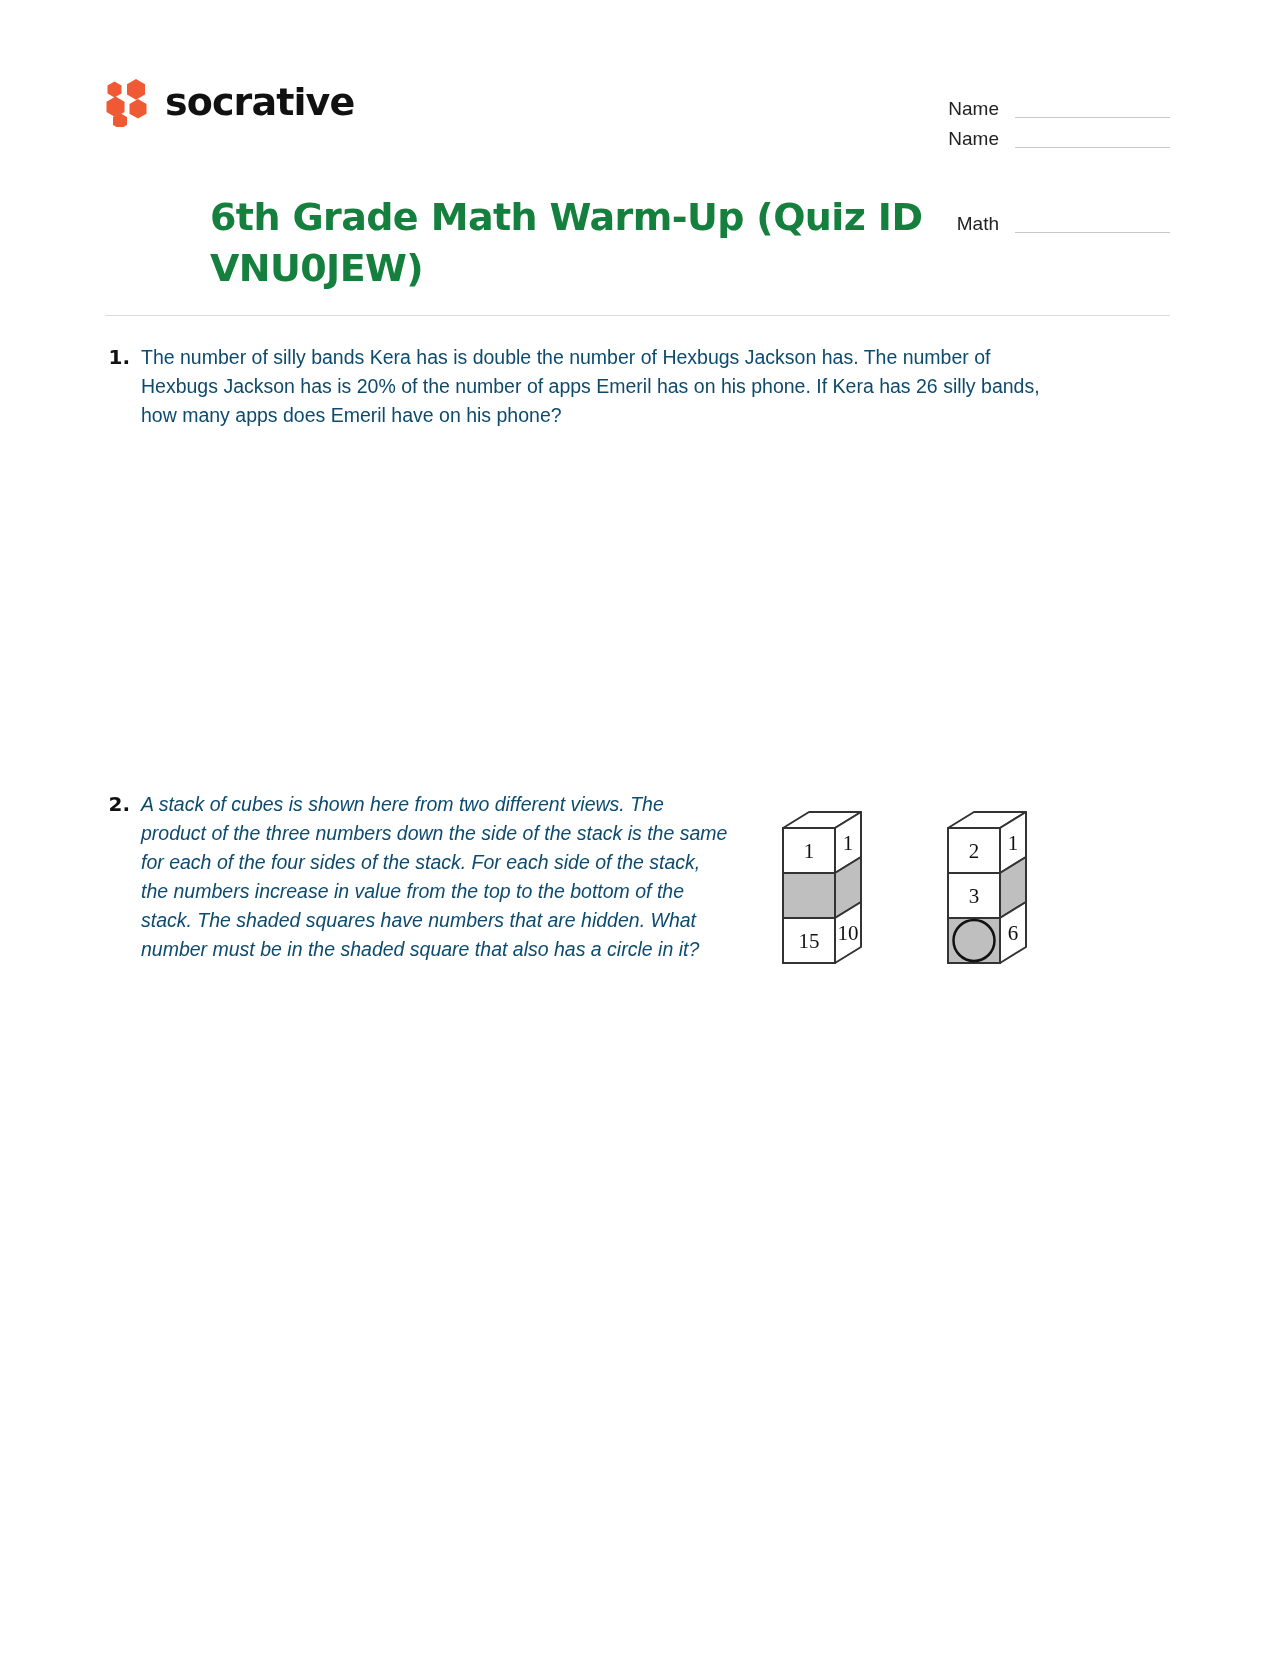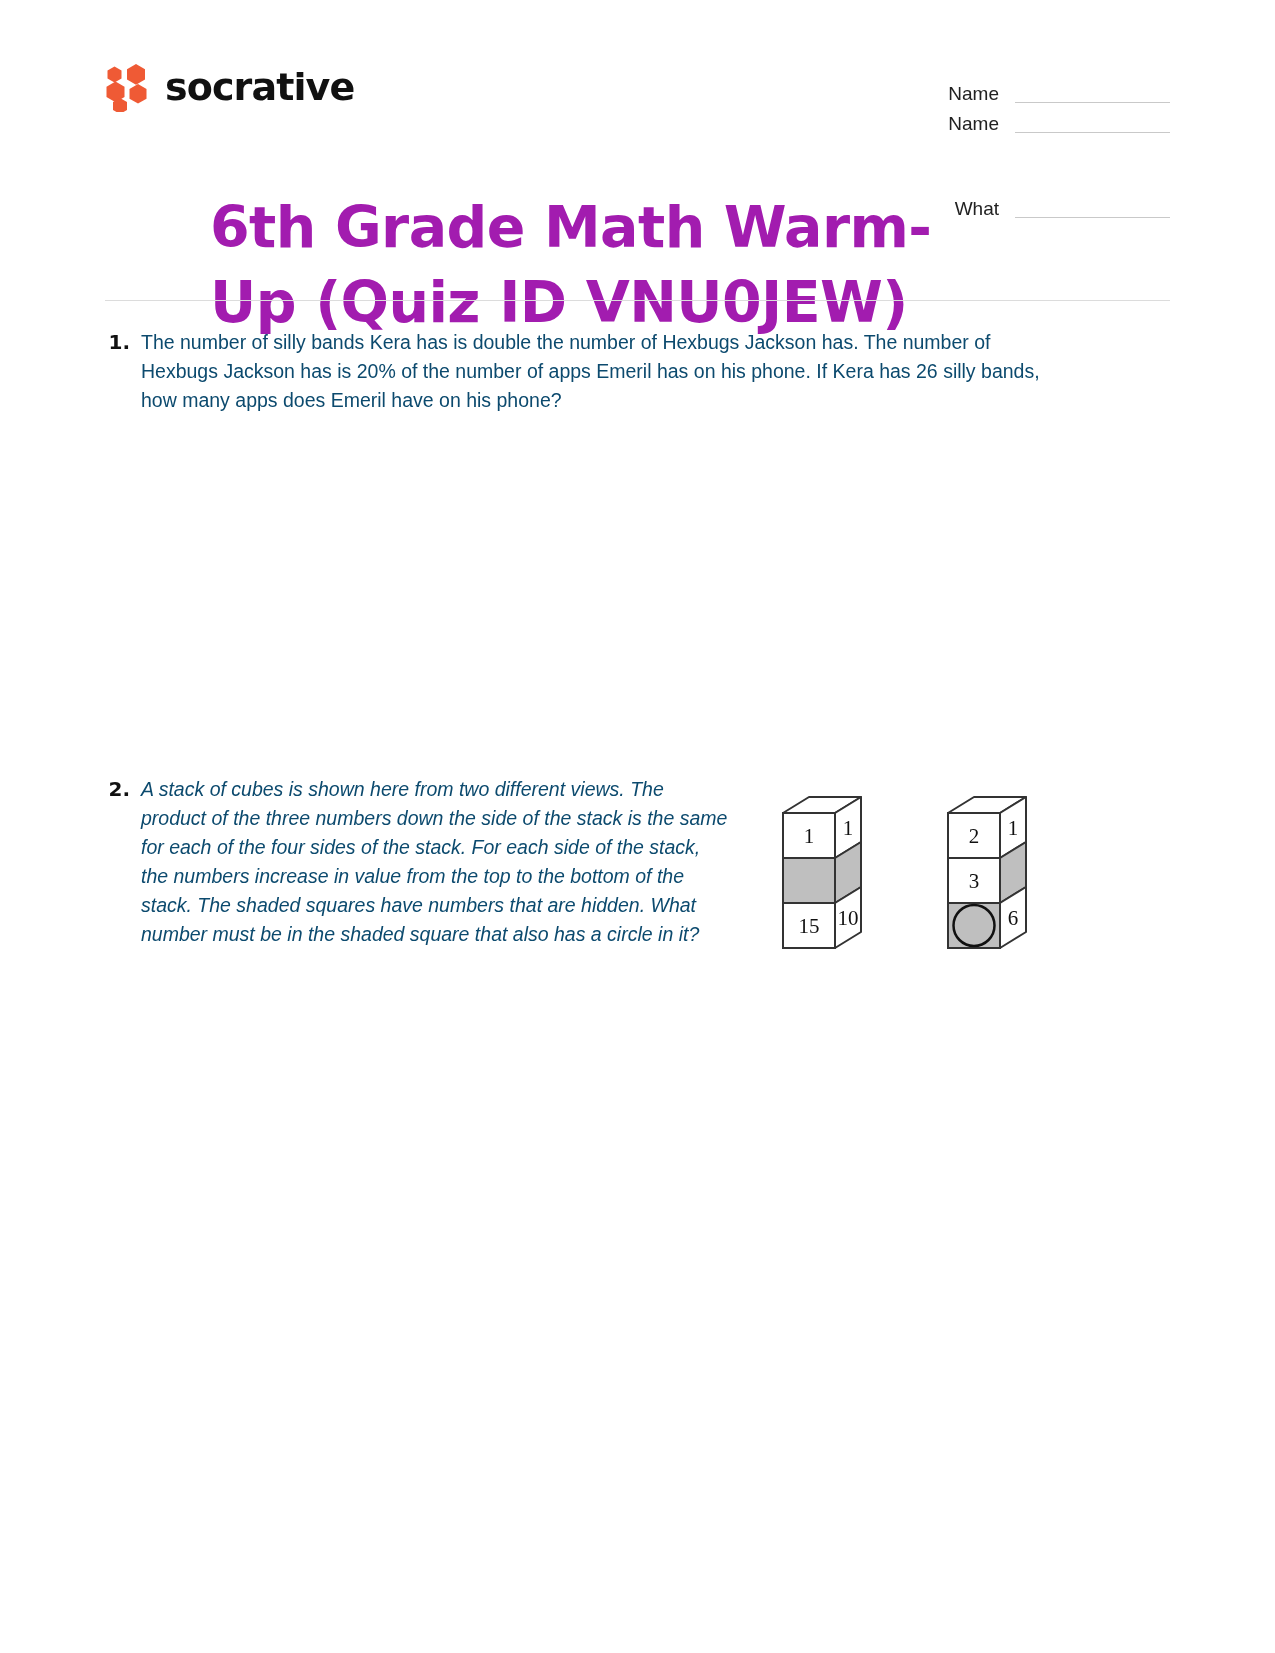--- a/index.html
+++ b/index.html
@@ -21,20 +21,21 @@
     height: 1653px;
     box-sizing: border-box;
     padding: 0 105px;
   }
 
   
   .header {
     position: relative;
     padding-top: 62px;
     height: 200px;
+    margin-top: 15px;
   }
   .brand {
     position: absolute;
     left: 0;
     top: 62px;
     display: flex;
     align-items: center;
     gap: 14px;
   }
   .brand-mark {
@@ -79,25 +80,25 @@
     margin-top: 66px;
   }
 
   
   .title {
     position: absolute;
     left: 105px;
     top: 152px;
     width: 730px;
     font-family: "DejaVu Sans", sans-serif;
-    font-size: 57px;
+    font-size: 38px;
     font-weight: 700;
     line-height: 1.32;
     letter-spacing: -0.6px;
-    color: #a21caf;
+    color: #15803d;
   }
 
   .divider {
     position: absolute;
     left: 105px;
     right: 105px;
     top: 300px;
     border-top: 1px solid #dcdcdc;
   }
 
@@ -187,21 +188,21 @@
     <div class="meta-fields">
       <div class="meta-row">
         <div class="meta-label">Name</div>
         <div class="meta-line"></div>
       </div>
       <div class="meta-row">
         <div class="meta-label">Name</div>
         <div class="meta-line"></div>
       </div>
       <div class="meta-row score">
-        <div class="meta-label">What</div>
+        <div class="meta-label">Math</div>
         <div class="meta-line"></div>
       </div>
     </div>
 
     <h1 class="title">6th Grade Math Warm-Up (Quiz ID VNU0JEW)</h1>
   </div>
 
   <div class="divider"></div>
 
   <div class="questions">

